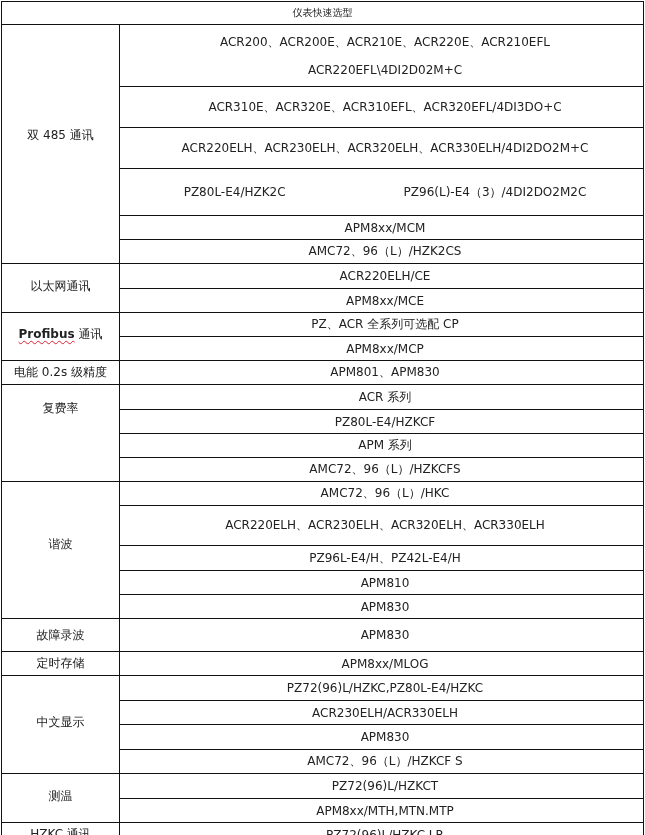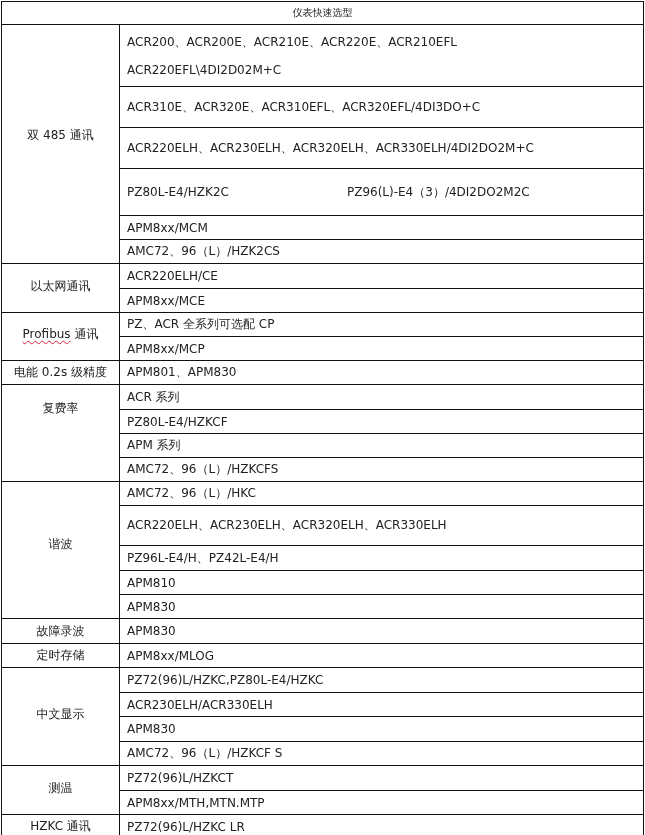--- a/index.html
+++ b/index.html
@@ -39,28 +39,30 @@
     td.cat {
       text-align: center;
       width: 116px;
     }
     td.cat span.cat-label {
       display: inline-block;
       transform: translateY(-2px);
     }
     td.item {
       padding-left: 7px !important;
+      text-align: center;
     }
     .line2 { display: block; margin-top: 12px; }
     .line1 { display: block; }
     .gap { display: inline-block; width: 118px; }
     .spell {
       text-decoration: underline wavy #d23;
       text-decoration-thickness: 1px;
       text-underline-offset: 2px;
+      font-weight: bold;
     }
   </style>
 </head>
 <body>
 
 <table class="sel">
   <colgroup>
     <col style="width:118px">
     <col style="width:524px">
   </colgroup>
@@ -151,21 +153,21 @@
     <tr style="height:25px">
       <td class="item">PZ96L-E4/H、PZ42L-E4/H</td>
     </tr>
     <tr style="height:24px">
       <td class="item">APM810</td>
     </tr>
     <tr style="height:24px">
       <td class="item">APM830</td>
     </tr>
 
-    <tr style="height:25px">
+    <tr style="height:33px">
       <td class="cat">
         <span class="cat-label" style="transform:none">故障录波</span>
       </td>
       <td class="item">APM830</td>
     </tr>
 
     <tr style="height:24px">
       <td class="cat">
         <span class="cat-label" style="transform:none">定时存储</span>
       </td>

